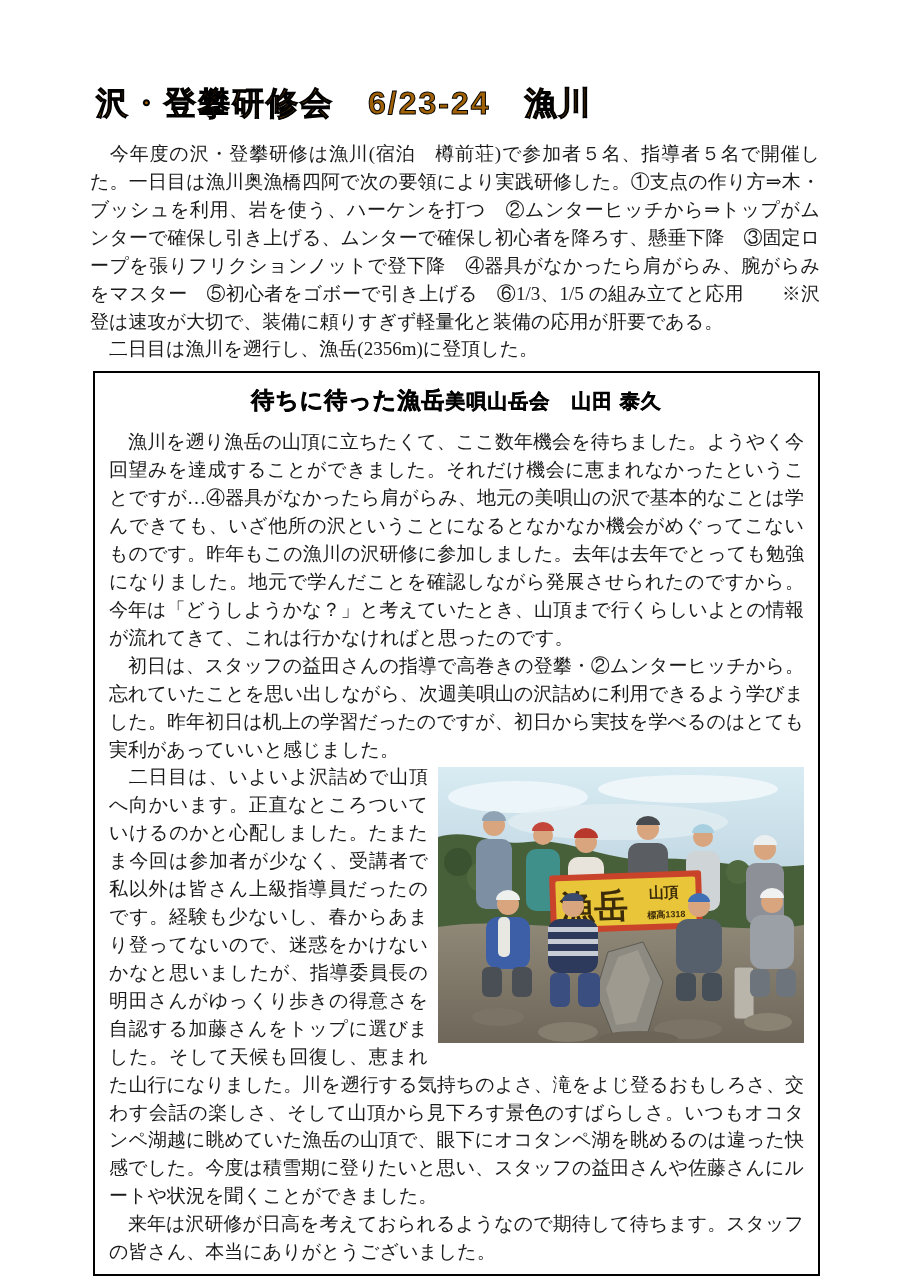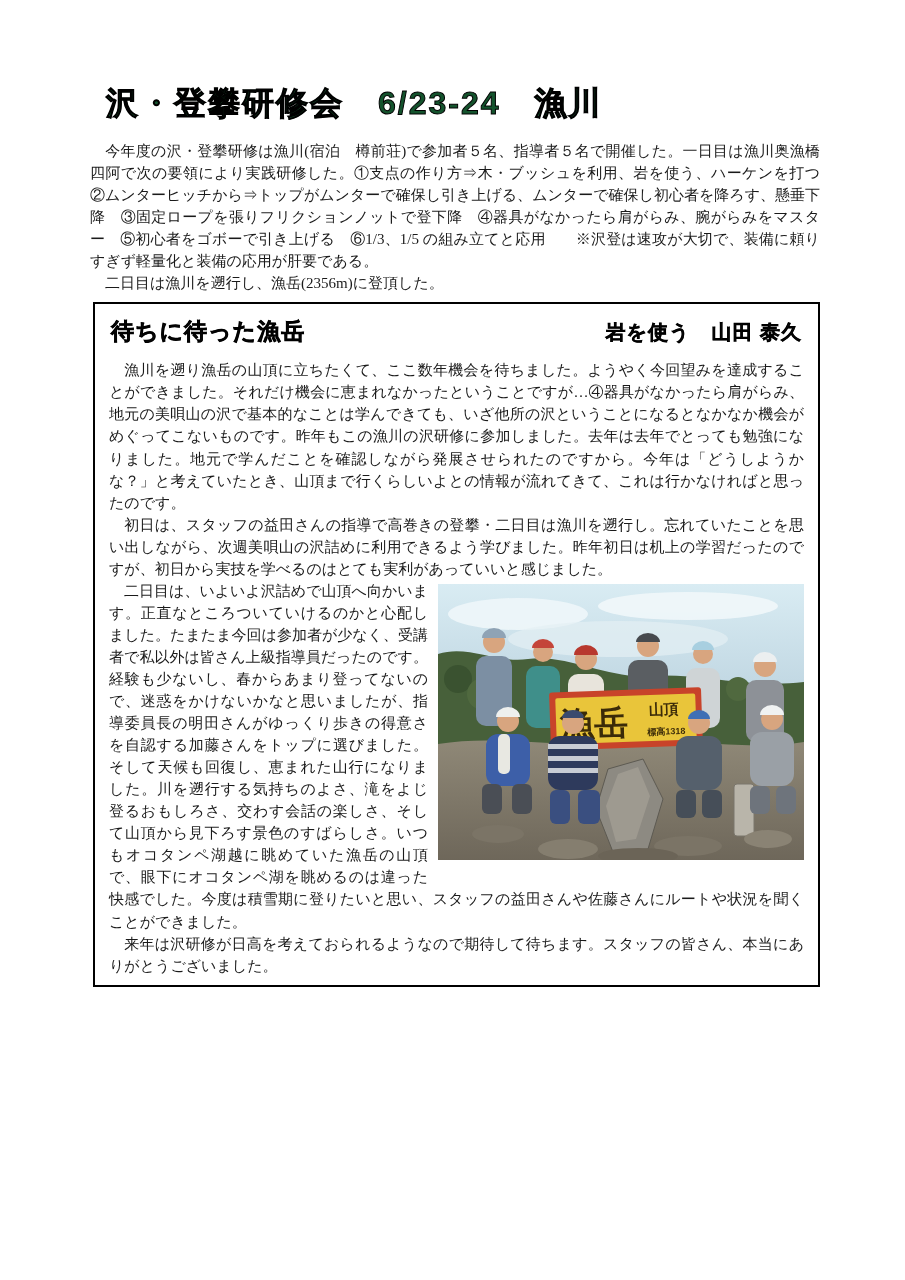--- a/index.html
+++ b/index.html
@@ -12,44 +12,43 @@
     background: #ffffff;
     overflow: hidden;
     font-family: "Liberation Serif", "DejaVu Serif", serif;
     color: #1a1a1a;
   }
   .heading {
     font-family: "Liberation Sans", "DejaVu Sans", sans-serif;
     font-weight: 900;
     font-size: 32px;
     letter-spacing: 2px;
-    color: #14532d;
-    margin: 0 0 14px 16px;
+    color: #a16207;
+    margin: 0 0 14px 6px;
     -webkit-text-stroke: 1px #000;
   }
   .bodytext {
-    font-size: 15px;
+    font-size: 19px;
     line-height: 1.47;
     text-align: justify;
     margin: 0;
     white-space: pre-wrap;
-    font-family: Liberation Serif, serif;
   }
   .article-box {
     box-sizing: border-box;
     width: 727px;
     border: 2px solid #000;
     margin: 8px 0 0 3px;
     padding: 10px 14px 8px 14px;
     overflow: hidden;
   }
   .article-box::after { content:""; display:block; clear:both; }
   .box-header {
     display: flex;
-    justify-content: space-between;
+    justify-content: center;
     align-items: baseline;
     margin: 2px 2px 12px 2px;
   }
   .box-title {
     font-family: "Liberation Sans", "DejaVu Sans", sans-serif;
     font-weight: 900;
     font-size: 23px;
     letter-spacing: 1px;
     -webkit-text-stroke: .6px #000;
   }
@@ -76,25 +75,25 @@
 <div class="page">
 
   <div class="heading">沢・登攀研修会　6/23-24　漁川</div>
 
   <p class="bodytext">　今年度の沢・登攀研修は漁川(宿泊　樽前荘)で参加者５名、指導者５名で開催した。一日目は漁川奥漁橋四阿で次の要領により実践研修した。①支点の作り方⇒木・ブッシュを利用、岩を使う、ハーケンを打つ　②ムンターヒッチから⇒トップがムンターで確保し引き上げる、ムンターで確保し初心者を降ろす、懸垂下降　③固定ロープを張りフリクションノットで登下降　④器具がなかったら肩がらみ、腕がらみをマスター　⑤初心者をゴボーで引き上げる　⑥1/3、1/5 の組み立てと応用　　※沢登は速攻が大切で、装備に頼りすぎず軽量化と装備の応用が肝要である。</p>
   <p class="bodytext">　二日目は漁川を遡行し、漁岳(2356m)に登頂した。</p>
 
   <div class="article-box">
     <div class="box-header">
       <span class="box-title">待ちに待った漁岳</span>
-      <span class="box-author">岩を使う　山田 泰久</span>
+      <span class="box-author">美唄山岳会　山田 泰久</span>
     </div>
 
     <p class="bodytext">　漁川を遡り漁岳の山頂に立ちたくて、ここ数年機会を待ちました。ようやく今回望みを達成することができました。それだけ機会に恵まれなかったということですが…④器具がなかったら肩がらみ、地元の美唄山の沢で基本的なことは学んできても、いざ他所の沢ということになるとなかなか機会がめぐってこないものです。昨年もこの漁川の沢研修に参加しました。去年は去年でとっても勉強になりました。地元で学んだことを確認しながら発展させられたのですから。今年は「どうしようかな？」と考えていたとき、山頂まで行くらしいよとの情報が流れてきて、これは行かなければと思ったのです。</p>
-    <p class="bodytext para-gap">　初日は、スタッフの益田さんの指導で高巻きの登攀・二日目は漁川を遡行し。忘れていたことを思い出しながら、次週美唄山の沢詰めに利用できるよう学びました。昨年初日は机上の学習だったのですが、初日から実技を学べるのはとても実利があっていいと感じました。</p>
+    <p class="bodytext para-gap">　初日は、スタッフの益田さんの指導で高巻きの登攀・②ムンターヒッチから。忘れていたことを思い出しながら、次週美唄山の沢詰めに利用できるよう学びました。昨年初日は机上の学習だったのですが、初日から実技を学べるのはとても実利があっていいと感じました。</p>
 
     <div class="photo-float">
       <svg viewBox="0 0 366 276" preserveAspectRatio="none">
         <defs>
           <linearGradient id="sky" x1="0" y1="0" x2="0" y2="1">
             <stop offset="0" stop-color="#d9ecf3"></stop>
             <stop offset="0.6" stop-color="#c3d9e4"></stop>
             <stop offset="1" stop-color="#b7cdd8"></stop>
           </linearGradient>
           <linearGradient id="ground" x1="0" y1="0" x2="0" y2="1">

